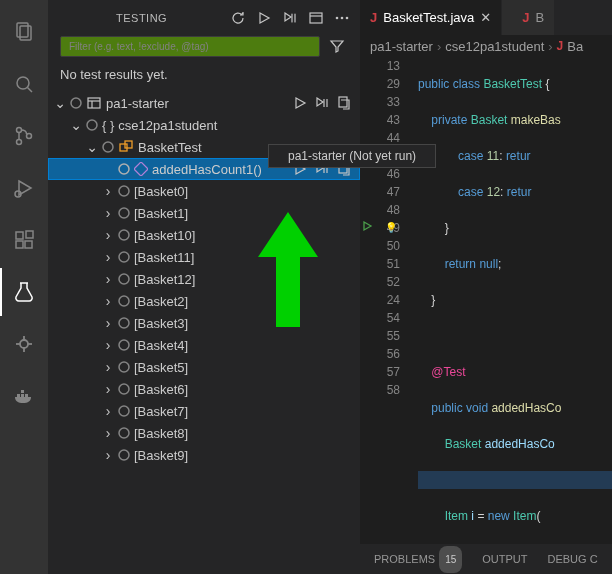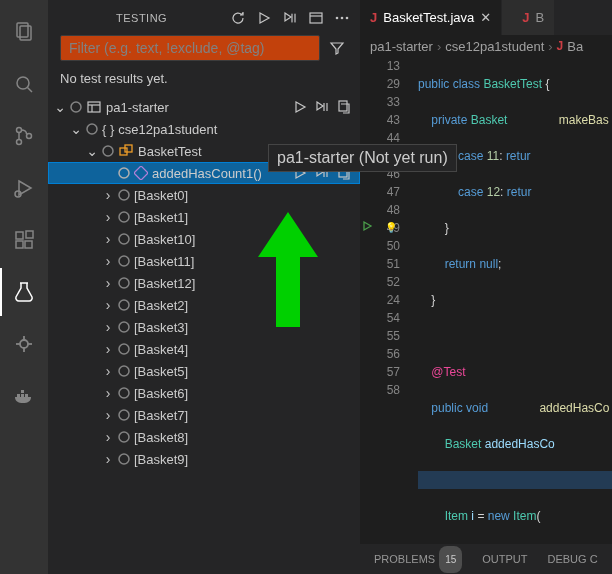--- a/index.html
+++ b/index.html
@@ -7,53 +7,53 @@
 .activity-bar { width: 48px; background: #333333; display: flex; flex-direction: column; align-items: center; padding-top: 8px; gap: 4px; }
 .activity-item { width: 48px; height: 48px; display: flex; align-items: center; justify-content: center; color: #858585; cursor: pointer; position: relative; }
 .activity-item.active { color: #ffffff; }
 .activity-item.active::before { content: ""; position: absolute; left: 0; top: 0; bottom: 0; width: 2px; background: #ffffff; }
 .testing-panel { width: 312px; background: #252526; display: flex; flex-direction: column; }
 .panel-header { height: 35px; display: flex; align-items: center; padding: 0 8px 0 20px; color: #bbbbbb; font-size: 11px; font-weight: 400; letter-spacing: 0.5px; margin-left: 48px; }
 .panel-title { flex: 1; }
 .header-actions { display: flex; gap: 6px; color: #c5c5c5; }
 .header-actions span { width: 20px; height: 20px; display: flex; align-items: center; justify-content: center; cursor: pointer; }
 .filter-row { display: flex; padding: 0 12px 6px 12px; gap: 6px; align-items: center; }
-.filter-input { flex: 1; background: #c2410c; border: 1px solid #3c3c3c; color: #cccccc; padding: 4px 8px; border-radius: 2px; font-size: 14px; outline: none; }
+.filter-input { flex: 1; background: #4d7c0f; border: 1px solid #3c3c3c; color: #cccccc; padding: 4px 8px; border-radius: 2px; font-size: 10px; outline: none; }
 .filter-input::placeholder { color: #818181; }
 .filter-icon { color: #c5c5c5; width: 22px; height: 22px; display: flex; align-items: center; justify-content: center; }
 .no-results { padding: 4px 20px 10px 12px; color: #cccccc; }
 .tree { flex: 1; overflow: auto; }
 .tree-row { height: 22px; display: flex; align-items: center; color: #cccccc; cursor: pointer; white-space: nowrap; position: relative; }
 .tree-row.selected { background: #04395e; }
 .tree-row.selected.focused { background: #0e639c; outline: 1px solid #007fd4; outline-offset: -1px; }
 .chev { width: 16px; display: inline-flex; justify-content: center; color: #c5c5c5; font-size: 14px; }
 .badge { width: 16px; height: 16px; display: inline-flex; align-items: center; justify-content: center; margin-right: 2px; border-radius:3px;}
 .ticon { margin-right: 4px; display: inline-flex; color: #c5c5c5; }
 .row-actions { display: flex; gap: 6px; position: absolute; right: 8px; color: #c5c5c5; }
 .tree-row.selected .row-actions, .tree-row.toplevel .row-actions { display: flex; }
 .tree-row .row-actions { display: none; }
-.tooltip { position: absolute; background: #252526; border: 1px solid #454545; color: #ccc; padding: 4px 8px; font-size: 16px; z-index: 10; white-space: nowrap; }
+.tooltip { position: absolute; background: #252526; border: 1px solid #454545; color: #ccc; padding: 4px 19px; font-size: 12px; z-index: 10; white-space: nowrap; }
 .editor-area { flex: 1; background: #1e1e1e; display: flex; flex-direction: column; min-width: 0; }
 .tabs { height: 35px; background: #252526; display: flex; align-items: stretch; }
 .tab { background: #1e1e1e; display: flex; align-items: center; padding: 0 10px; gap: 6px; color: #ffffff; font-size: 13px; border-right: 1px solid #252526; }
 .tab .close { color: #c5c5c5; }
 .tab-gap { width: 10px; background:#2d2d2d; }
 .tab-icon { color: #cc3e44; font-weight: bold; font-size: 13px; }
 .breadcrumb { height: 22px; display: flex; align-items: center; padding: 0 10px; color: #a0a0a0; font-size: 13px; gap: 4px; white-space: nowrap; overflow: hidden; }
 .breadcrumb .sep { color: #666; }
 .code-area { flex: 1; display: flex; font-family: Menlo, Consolas, monospace; font-size: 12px; line-height: 18px; overflow: hidden; position: relative; }
 .gutter { width: 58px; text-align: right; color: #858585; padding-right: 18px; user-select: none; position: relative; }
 .gutter .ln { height: 18px; position: relative; }
 .glinerun { position: absolute; left: 0; width: 16px; color: #4b9e4b; }
 .glbulb { position: absolute; right: 2px; color: #ffcc00; }
 .code { flex: 1; color: #d4d4d4; white-space: pre; overflow: hidden; }
 .code .line { height: 18px; }
 .kw { color: #569cd6; }
 .type { color: #4ec9b0; }
-.fn { color: #dcdcaa; margin-left: 48px; }
+.fn { color: #dcdcaa; }
 .num { color: #b5cea8; }
 .ann { color: #ec4899; text-align: right; }
 .id { color: #9cdcfe; }
 .hl { background: rgba(38,79,120,0.6); }
 .arrow { position: absolute; left: 248px; top: 212px; z-index: 20; pointer-events: none; }
 .statusbar-tabs { position: absolute; bottom: 0; left: 360px; right: 0; height: 30px; background: #252526; display: flex; align-items: center; padding: 0 6px; gap: 4px; color: #969696; font-size: 11px; }
 .stab { padding: 4px 8px; display:flex; align-items:center; gap:4px; }
 .stab .count { background: #4d4d4d; color: #ccc; border-radius: 8px; padding: 8px 6px; font-size: 10px; }
 svg { display: block; }
 </style>

